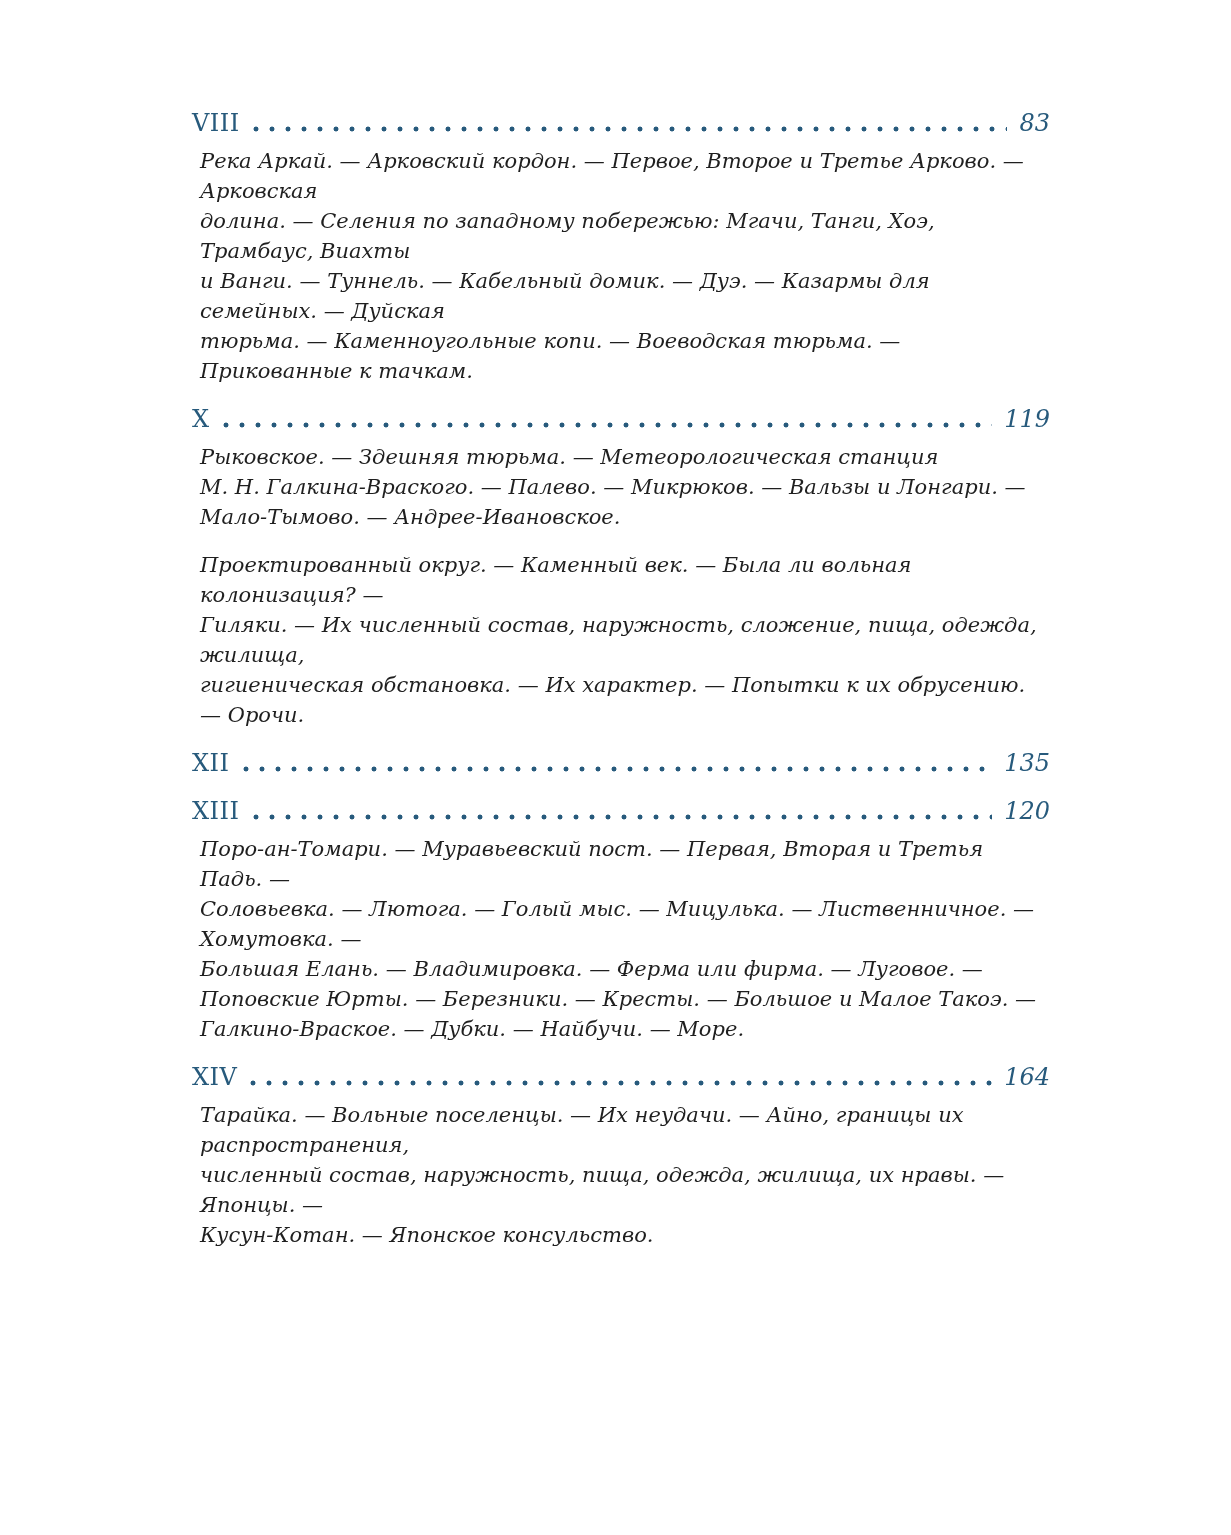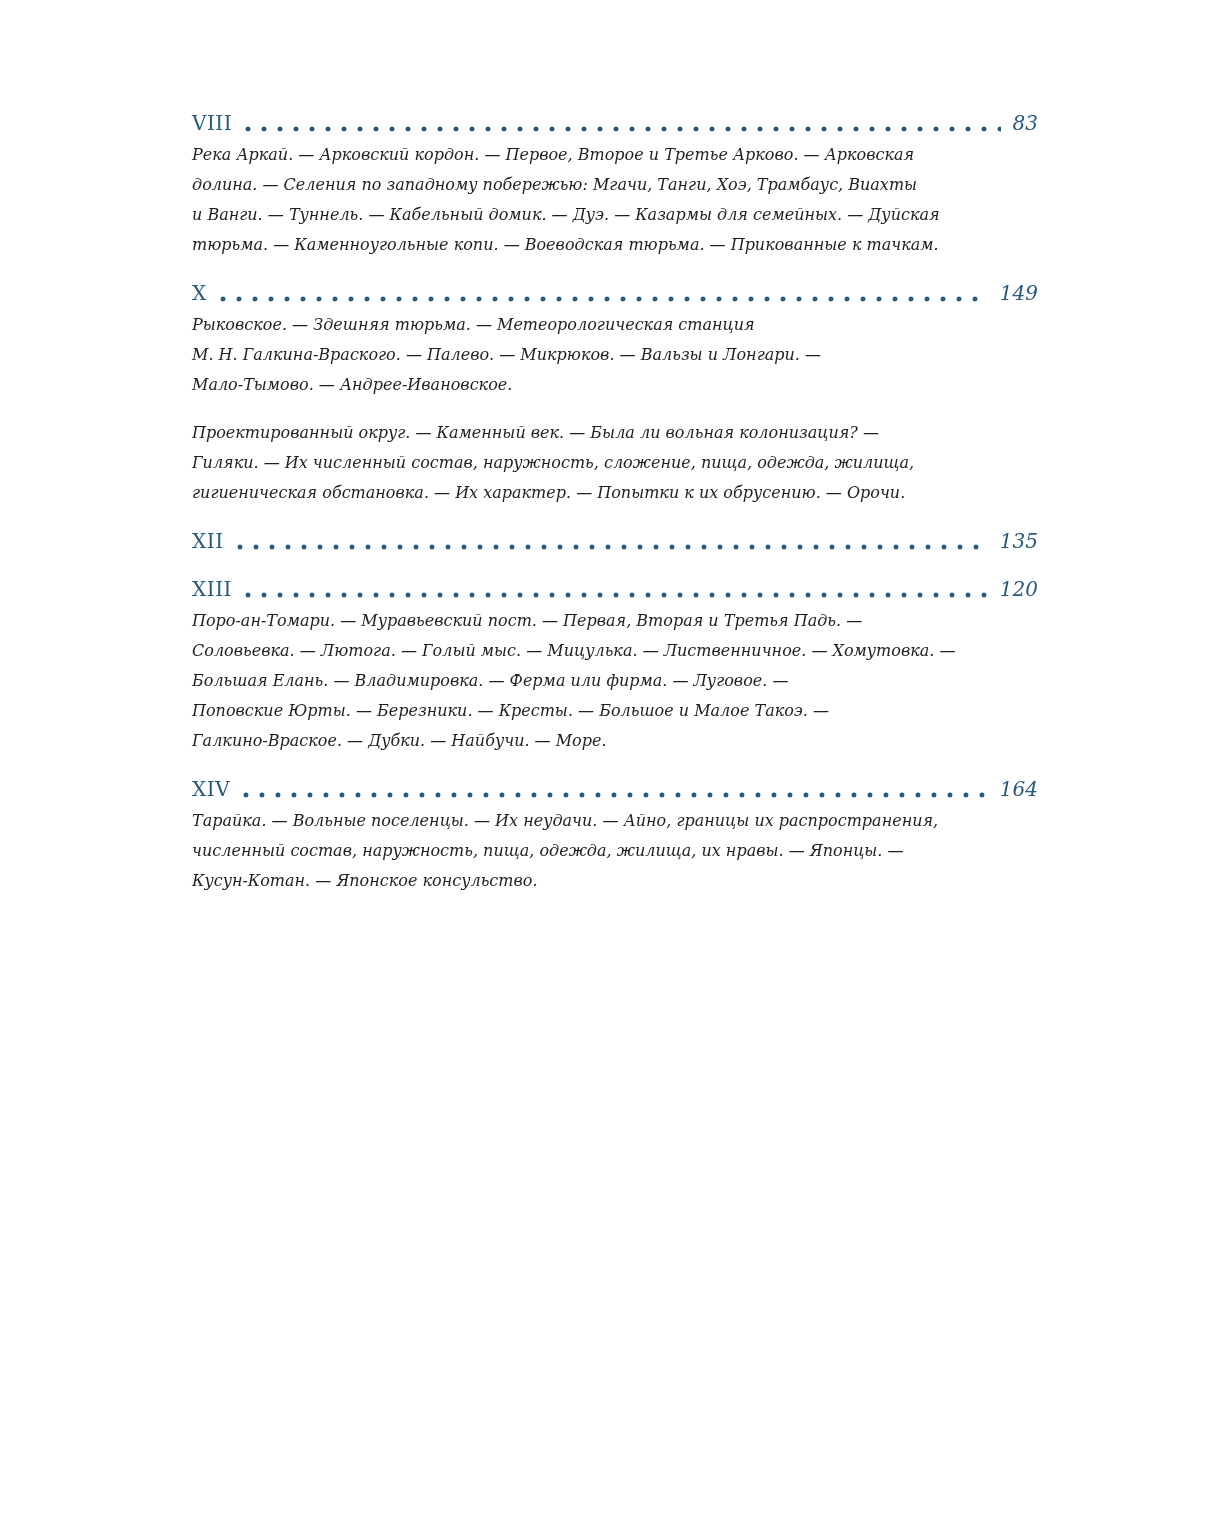--- a/index.html
+++ b/index.html
@@ -16,24 +16,24 @@
     background:var(--bg);
     box-sizing:border-box;
     padding:108px 181px 0 192px;
     overflow:hidden;
   }
   .toc-entry{margin:0 0 18px 0;}
   .entry-heading{
     display:flex;
     align-items:center;
     font-family:"DejaVu Serif","Liberation Serif",serif;
-    font-size:20px;
+    font-size:24px;
     line-height:30px;
     color:var(--accent);
-    margin:0 12px 2px 0;
+    margin:0 0 2px 0;
   }
   .numeral{
     letter-spacing:0.5px;
     white-space:nowrap;
   }
   .leader{
     flex:1 1 auto;
     align-self:flex-end;
     height:6px;
     margin:0 12px 6px 13px;
@@ -41,24 +41,24 @@
     background-size:16px 6px;
     background-repeat:repeat-x;
     background-position:left bottom;
   }
   .pagenum{
     white-space:nowrap;
     text-align:right;
     font-style:italic;
   }
   .entry-desc{
-    margin:0;
+    margin:8px;
     font-family:"DejaVu Serif","Liberation Serif",serif;
     font-style:italic;
-    font-size:16px;
+    font-size:21px;
     line-height:30px;
     color:var(--text);
     white-space:pre-line;
   }
 </style>
 </head>
 <body>
 
 <div class="page">
 
@@ -72,21 +72,21 @@
 долина. — Селения по западному побережью: Мгачи, Танги, Хоэ, Трамбаус, Виахты
 и Ванги. — Туннель. — Кабельный домик. — Дуэ. — Казармы для семейных. — Дуйская
 тюрьма. — Каменноугольные копи. — Воеводская тюрьма. — Прикованные к тачкам.</p>
   </section>
 
 
   <section class="toc-entry">
     <div class="entry-heading">
       <span class="numeral">X</span>
       <span class="leader"></span>
-      <span class="pagenum">149</span>
+      <span class="pagenum">119</span>
     </div>
     <p class="entry-desc">Рыковское. — Здешняя тюрьма. — Метеорологическая станция
 М. Н. Галкина-Враского. — Палево. — Микрюков. — Вальзы и Лонгари. —
 Мало-Тымово. — Андрее-Ивановское.</p>
   </section>
 
   <section class="toc-entry">
     <p class="entry-desc">Проектированный округ. — Каменный век. — Была ли вольная колонизация? —
 Гиляки. — Их численный состав, наружность, сложение, пища, одежда, жилища,
 гигиеническая обстановка. — Их характер. — Попытки к их обрусению. — Орочи.</p>

